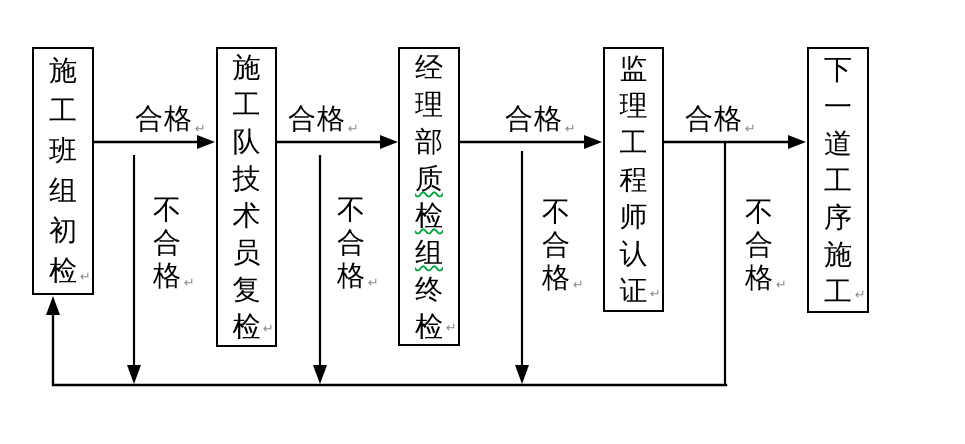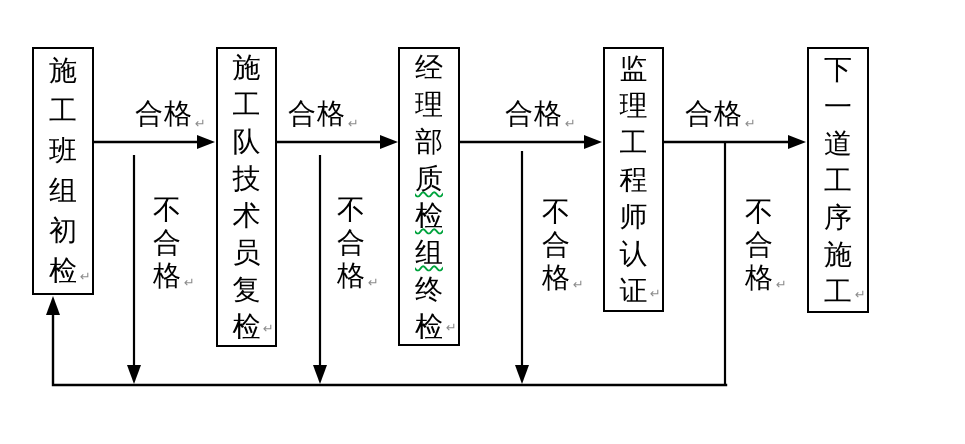--- a/index.html
+++ b/index.html
@@ -24,21 +24,21 @@
   .gap40 .ch{line-height:40px;}
   .squiggle{
     text-decoration:underline;
     text-decoration-style:wavy;
     text-decoration-color:#00a33c;
     text-decoration-thickness:2px;
     text-underline-offset:3px;
   }
   .pass-label{
     position:absolute;
-    font-size:28px;line-height:30px;
+    font-size:28px;line-height:40px;
     letter-spacing:1px;white-space:nowrap;
   }
   .fail-label{position:absolute;}
   .fail-label .ch{line-height:33px;}
   .pmark{
     color:#8c8c8c;
     font-size:13px;
     font-family:"DejaVu Sans",sans-serif;
     letter-spacing:0;
   }

